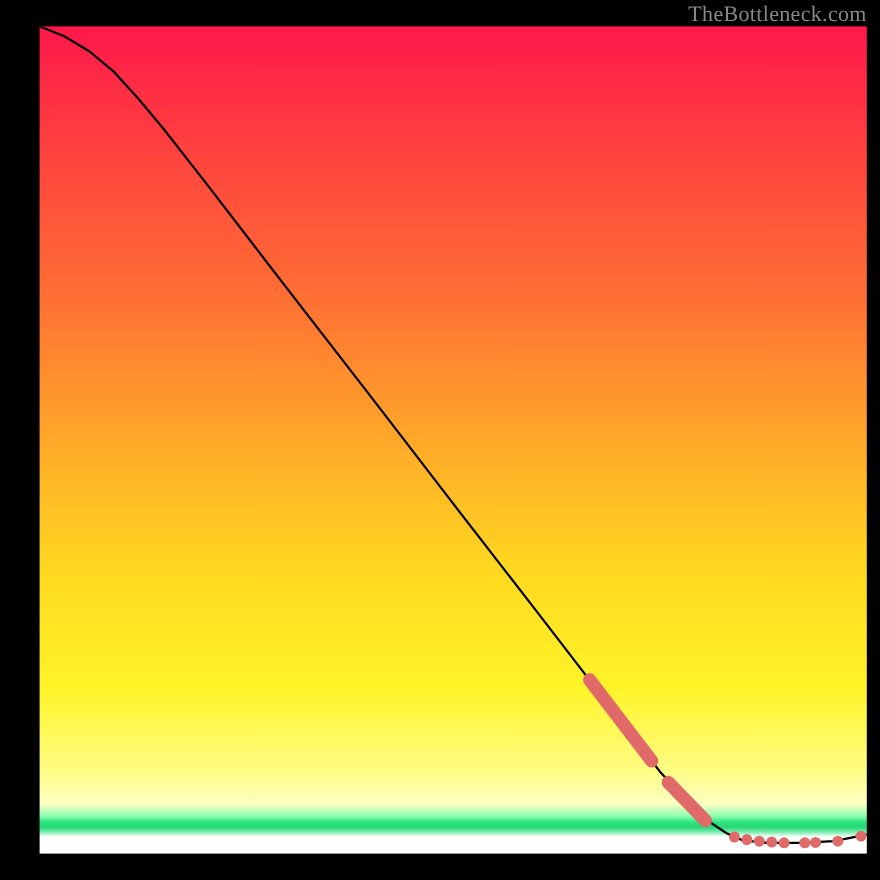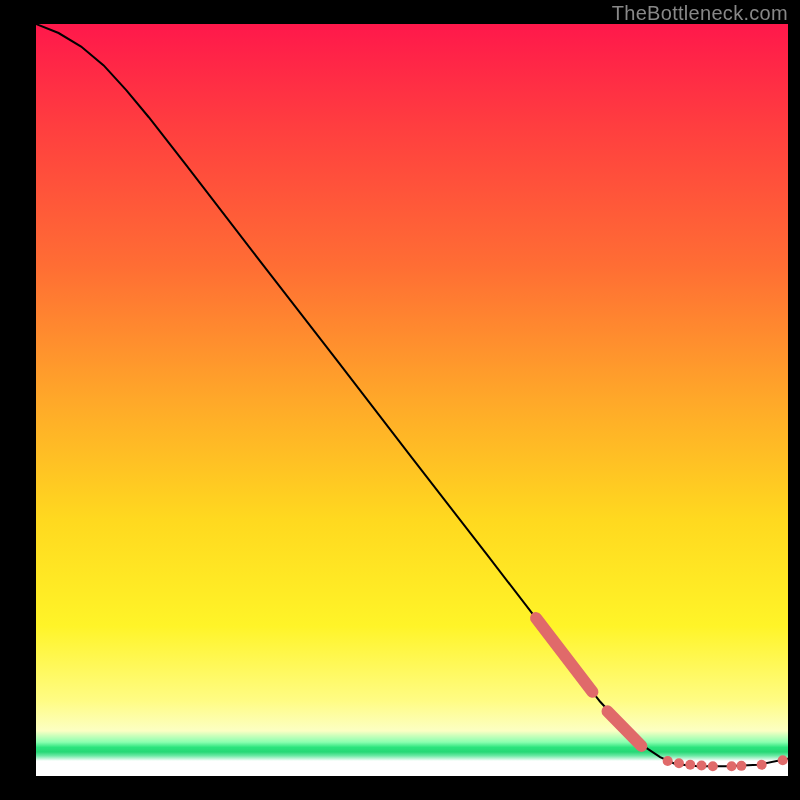--- a/index.html
+++ b/index.html
@@ -9,20 +9,21 @@
     height: 800px;
     background: #000;
     overflow: hidden;
     font-family: Arial, Helvetica, sans-serif;
   }
   .frame {
     position: relative;
     width: 800px;
     height: 800px;
     background: #000;
+    font-family: Liberation Serif, serif;
   }
   .plot-area {
     position: absolute;
     left: 36px;
     top: 24px;
     width: 752px;
     height: 752px;
     
     background: linear-gradient(
       to bottom,

